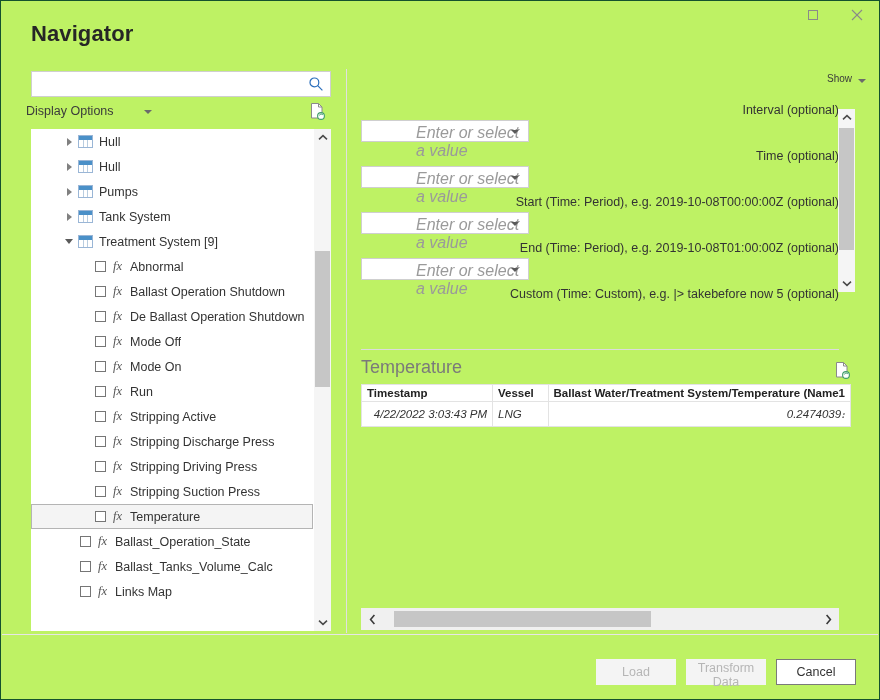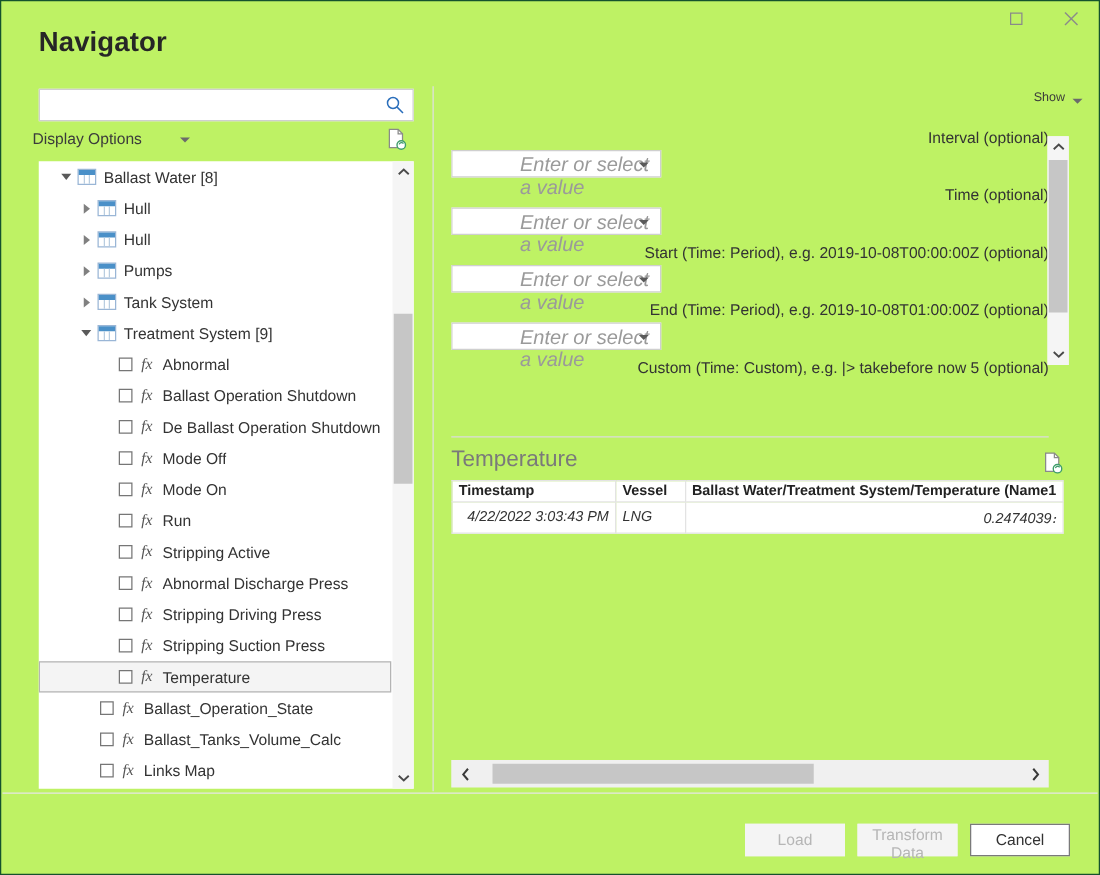--- a/index.html
+++ b/index.html
@@ -221,27 +221,20 @@
         <path d="M3.5 1.5 h7 l3.5 3.5 v11 h-10.5 z" fill="#ffffff" stroke="#8a8a8a" stroke-width="1"></path>
         <path d="M10.5 1.5 v3.5 h3.5" fill="none" stroke="#8a8a8a" stroke-width="1"></path>
         <circle cx="13" cy="14" r="3.4" fill="#ffffff" stroke="#3f9d6a" stroke-width="1.1"></circle>
         <path d="M11.3 13.5 a2 2 0 0 1 3.5 -0.7" fill="none" stroke="#3f9d6a" stroke-width="1"></path>
       </svg>
     </span>
   </div>
 
   <div class="treewrap">
     <div class="treelist" id="treelist">
-        <div class="titem" style="padding-left: 16px;">
-          <span class="exp">
-            <span class="tri-d"></span>
-          </span>
-          <span class="tbl-icon"></span>
-          <span class="lbl">Ballast Water [8]</span>
-        </div>
         <div class="titem" style="padding-left: 32px;">
           <span class="exp">
             <span class="tri-r"></span>
           </span>
           <span class="tbl-icon"></span>
           <span class="lbl">Hull</span>
         </div>
         <div class="titem" style="padding-left: 32px;">
           <span class="exp">
             <span class="tri-r"></span>
@@ -301,21 +294,21 @@
           <span class="lbl">Run</span>
         </div>
         <div class="titem" style="padding-left: 62px;">
           <span class="cbox"></span>
           <span class="fx">fx</span>
           <span class="lbl">Stripping Active</span>
         </div>
         <div class="titem" style="padding-left: 62px;">
           <span class="cbox"></span>
           <span class="fx">fx</span>
-          <span class="lbl">Abnormal Discharge Press</span>
+          <span class="lbl">Stripping Discharge Press</span>
         </div>
         <div class="titem" style="padding-left: 62px;">
           <span class="cbox"></span>
           <span class="fx">fx</span>
           <span class="lbl">Stripping Driving Press</span>
         </div>
         <div class="titem" style="padding-left: 62px;">
           <span class="cbox"></span>
           <span class="fx">fx</span>
           <span class="lbl">Stripping Suction Press</span>

